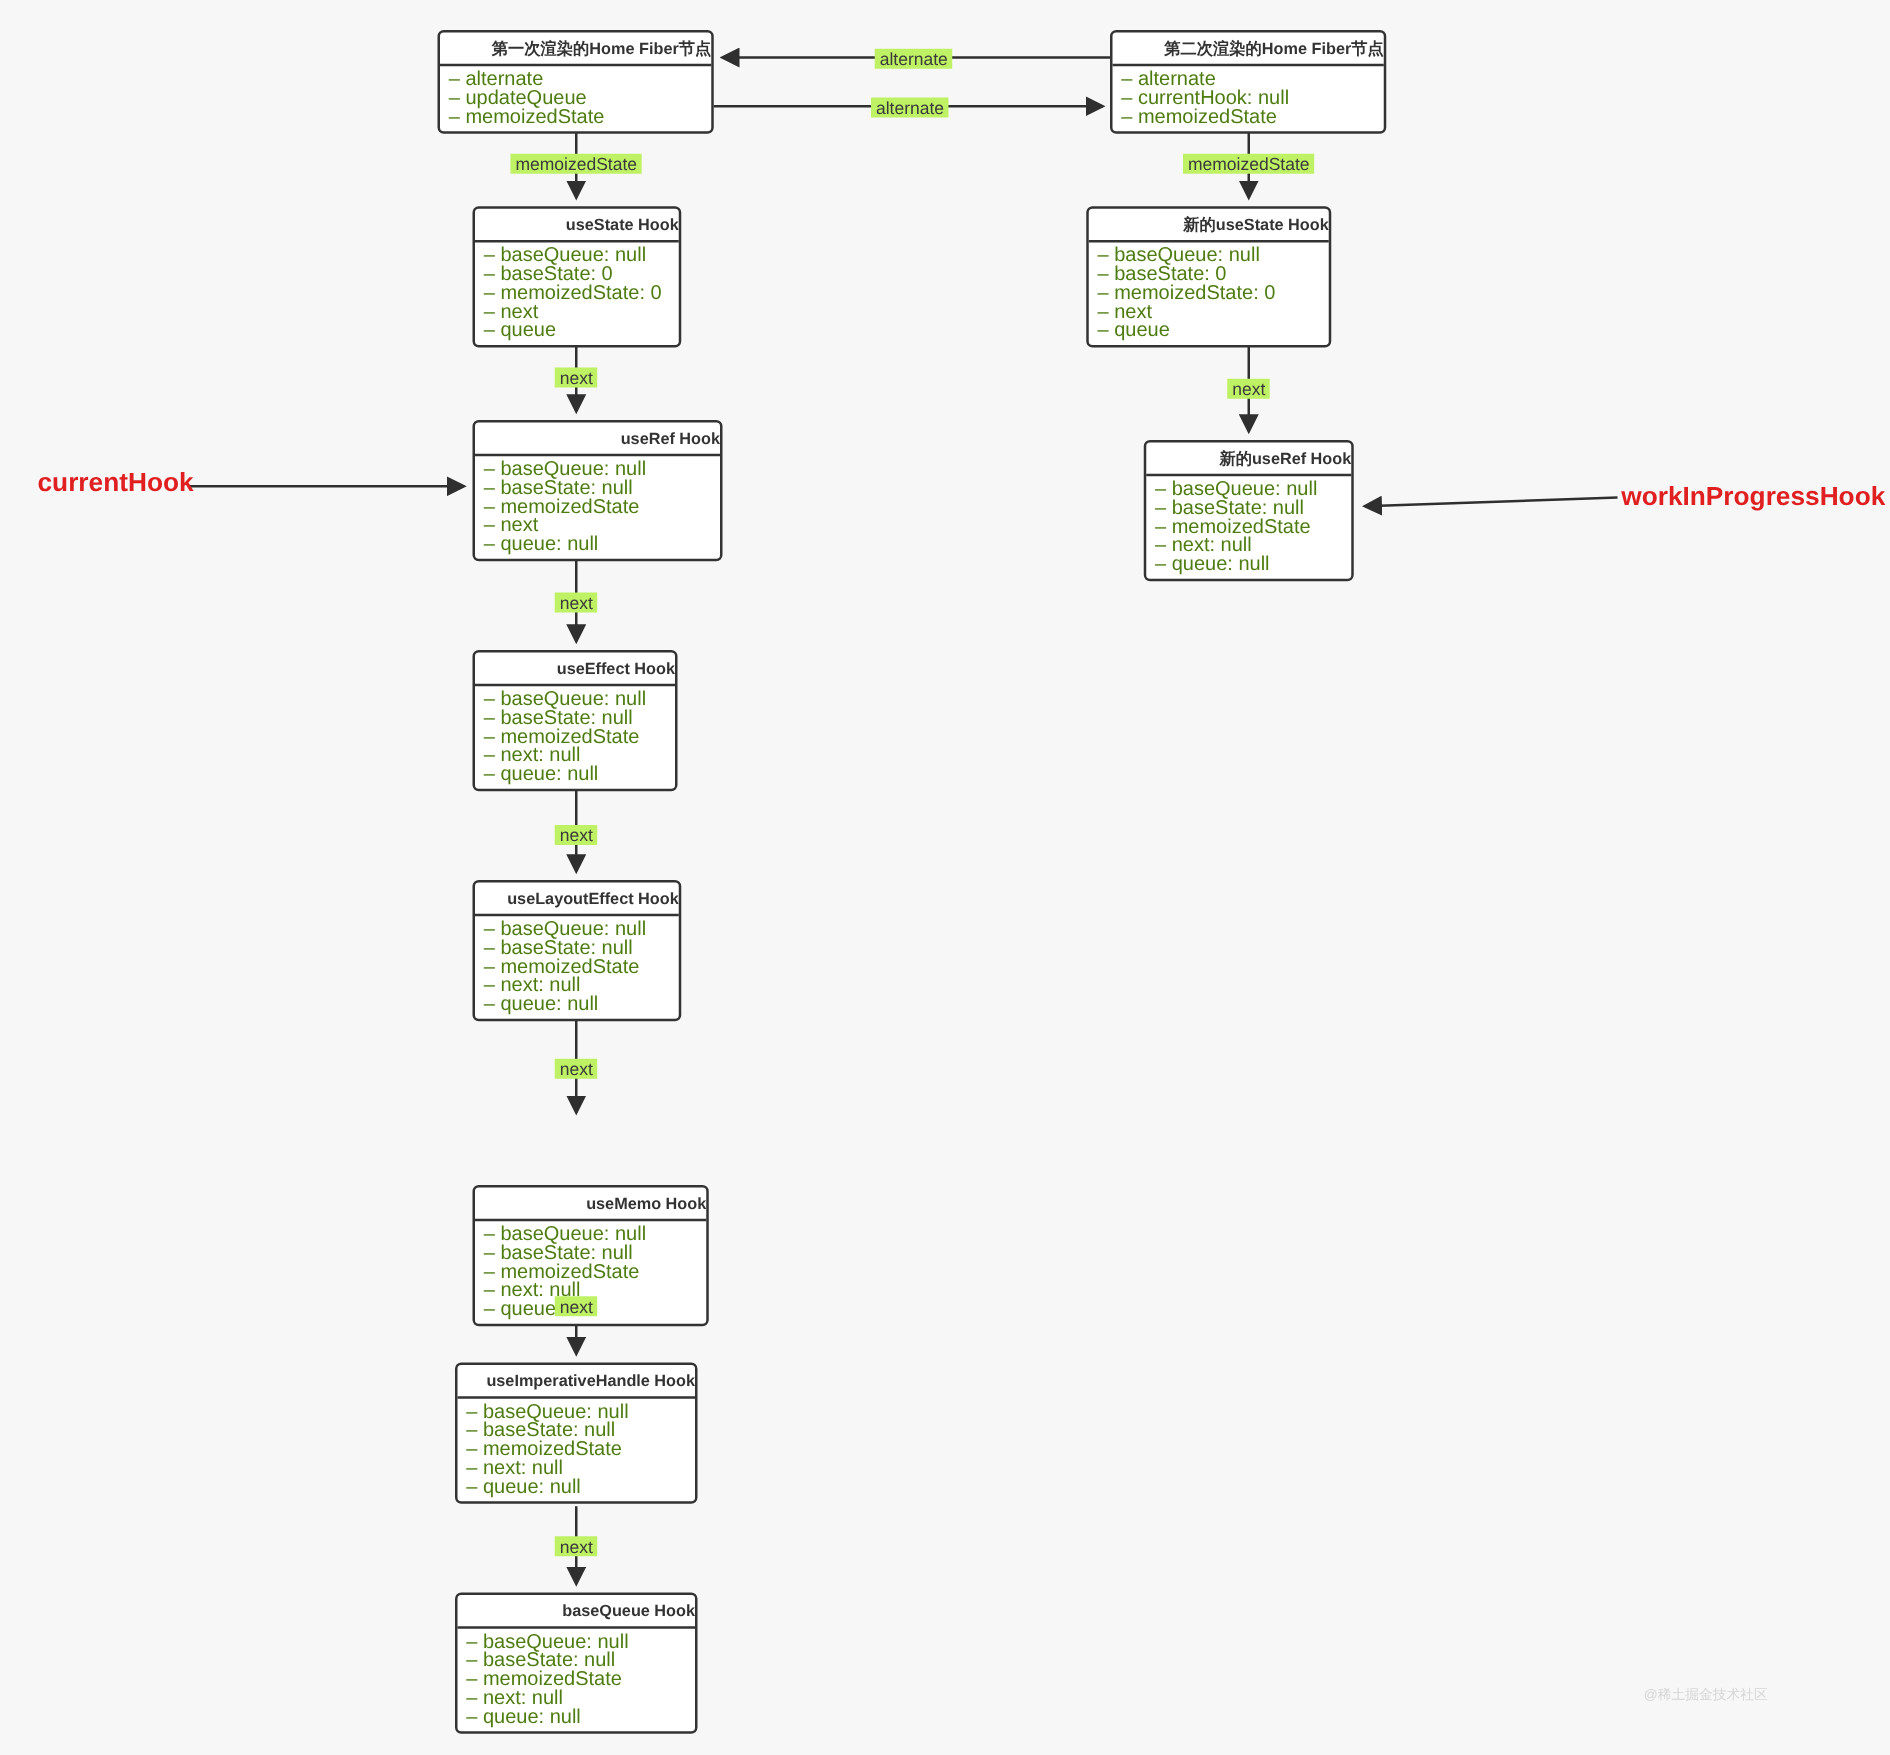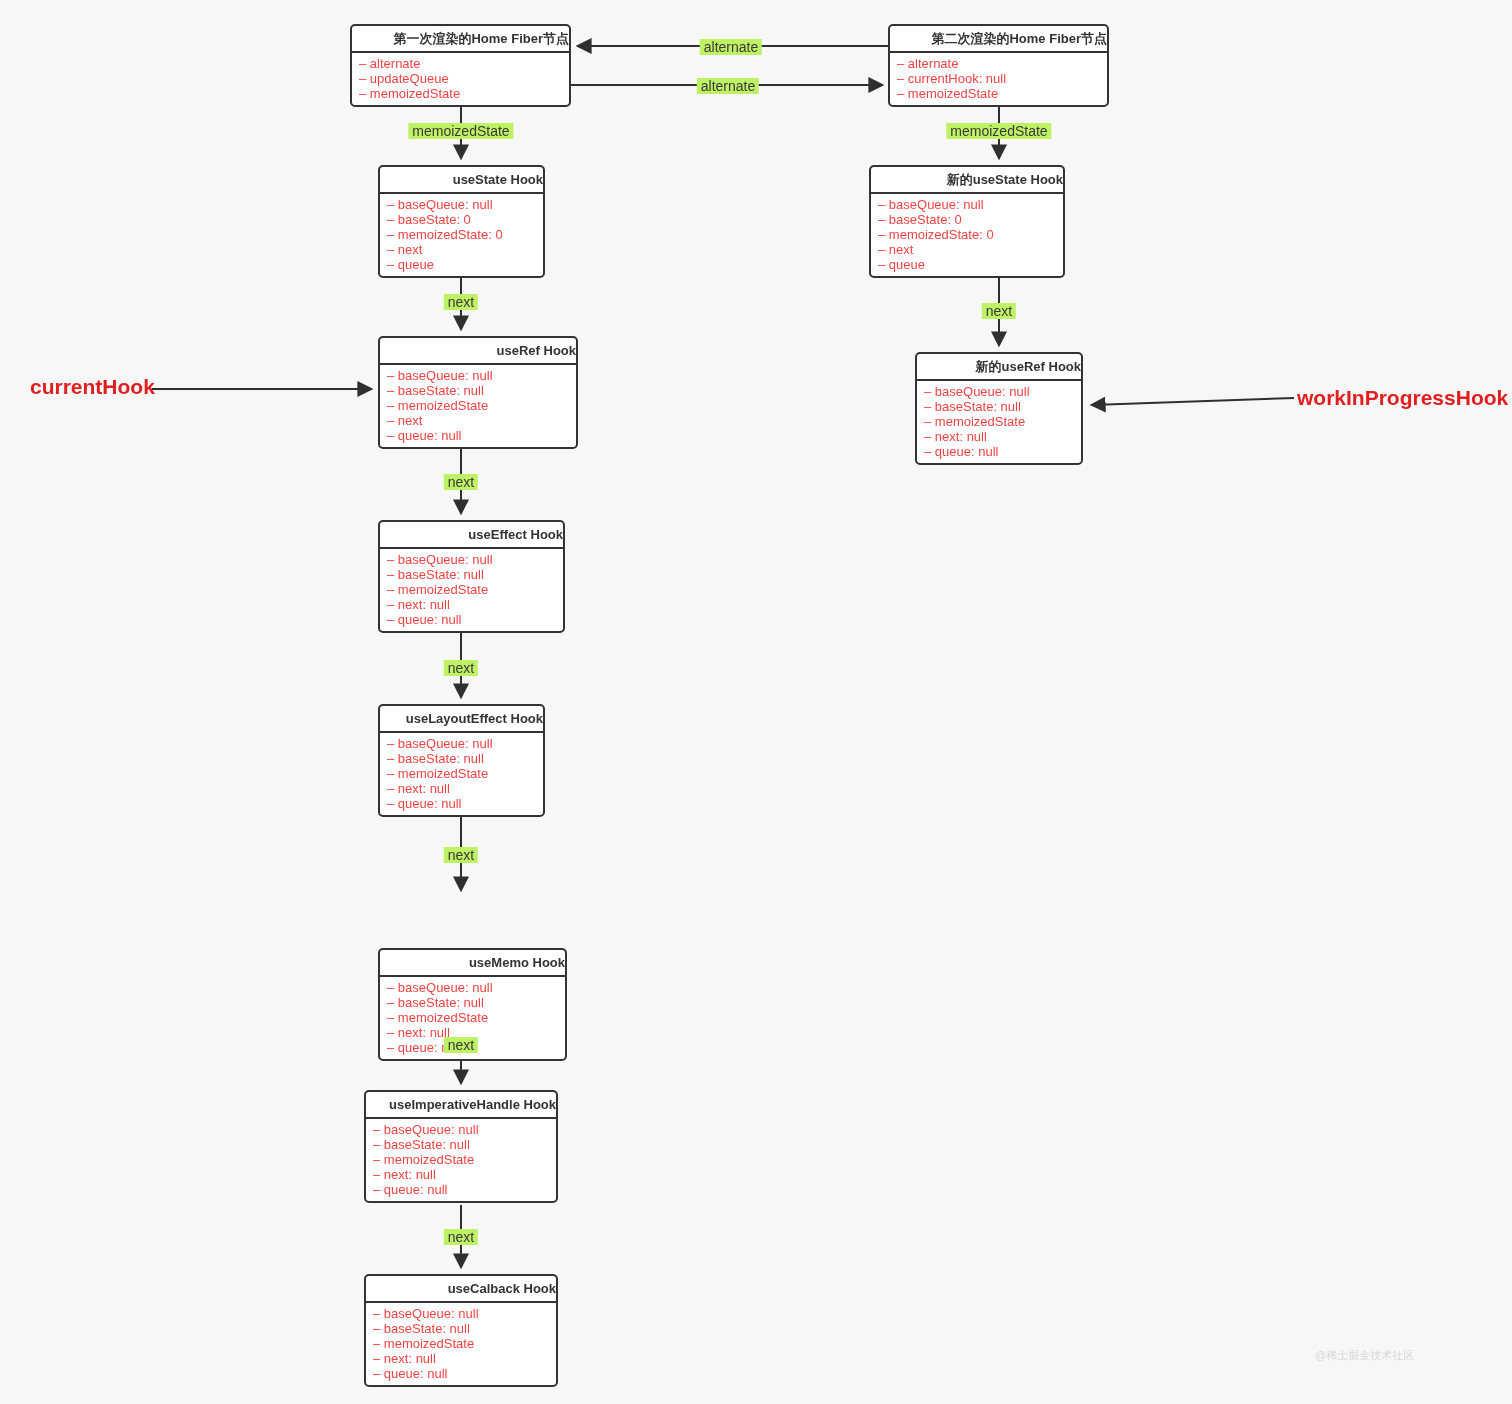--- a/index.html
+++ b/index.html
@@ -27,24 +27,24 @@
     font-size:13px;
     font-weight:700;
     line-height:25px;
     height:25px;
     border-bottom:2px solid #333;
     white-space:nowrap;
     overflow:hidden;
   }
   .node-props{padding:3px 7px 4px 7px;}
   .node-props .prop-row{
-    font-size:13px;
+    font-size:16px;
     line-height:15px;
     white-space:nowrap;
-    color:#ef4444;
+    color:#4d7c0f;
   }
   .edge-label{
     position:absolute;
     transform:translate(-50%,-50%);
     background:#bef264;
     padding:0 4px;
     font-size:14px;
     color:#3a3a3a;
     white-space:nowrap;
     z-index:3;
@@ -160,21 +160,21 @@
     <div class="node-title">新的useRef Hook</div>
     <div class="node-props">
         <div class="prop-row">– baseQueue: null</div>
         <div class="prop-row">– baseState: null</div>
         <div class="prop-row">– memoizedState</div>
         <div class="prop-row">– next: null</div>
         <div class="prop-row">– queue: null</div>
       </div>
   </div>
 
-  <div class="node" style="left:378px;top:520px;width:187px">
+  <div class="node" style="left:378px;top:520px;width:164px">
     <div class="node-title">useEffect Hook</div>
     <div class="node-props">
         <div class="prop-row">– baseQueue: null</div>
         <div class="prop-row">– baseState: null</div>
         <div class="prop-row">– memoizedState</div>
         <div class="prop-row">– next: null</div>
         <div class="prop-row">– queue: null</div>
       </div>
   </div>
 
@@ -205,21 +205,21 @@
     <div class="node-props">
         <div class="prop-row">– baseQueue: null</div>
         <div class="prop-row">– baseState: null</div>
         <div class="prop-row">– memoizedState</div>
         <div class="prop-row">– next: null</div>
         <div class="prop-row">– queue: null</div>
       </div>
   </div>
 
   <div class="node" style="left:364px;top:1274px;width:194px">
-    <div class="node-title">useCalback Hook</div>
+    <div class="node-title">baseQueue Hook</div>
     <div class="node-props">
         <div class="prop-row">– baseQueue: null</div>
         <div class="prop-row">– baseState: null</div>
         <div class="prop-row">– memoizedState</div>
         <div class="prop-row">– next: null</div>
         <div class="prop-row">– queue: null</div>
       </div>
   </div>
 
   <div class="edge-label" style="left:731px;top:47px">alternate</div>

